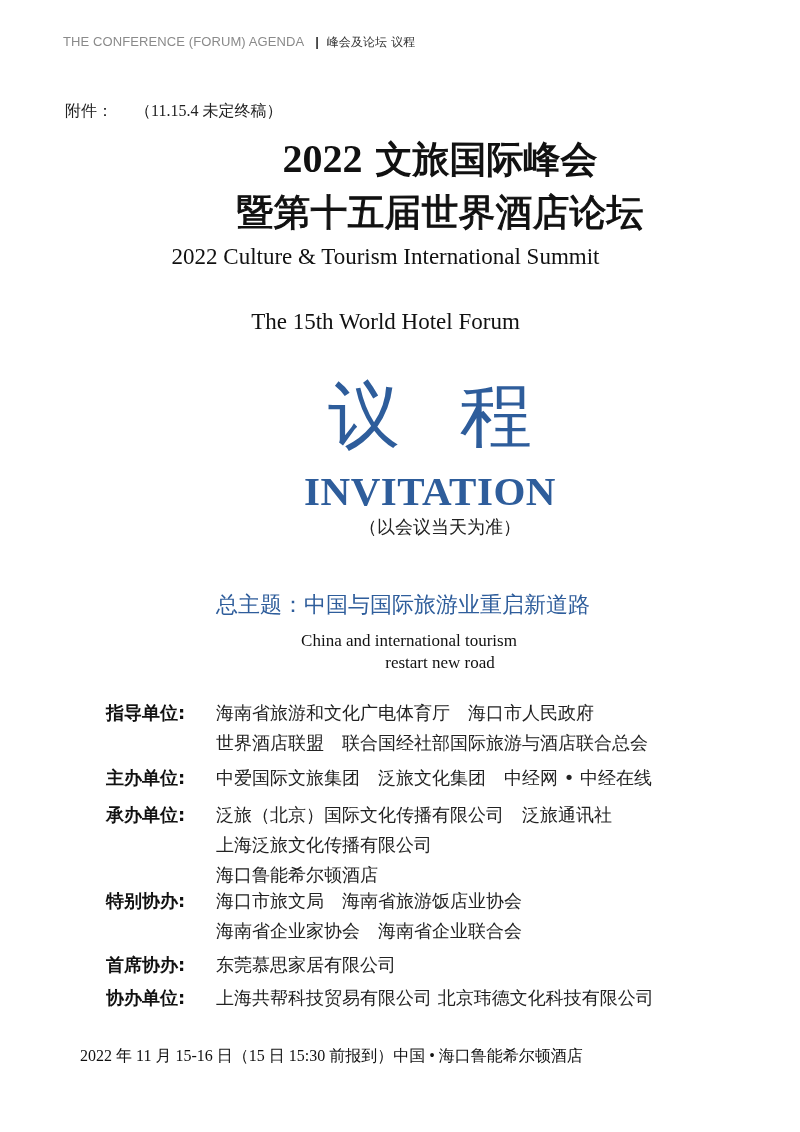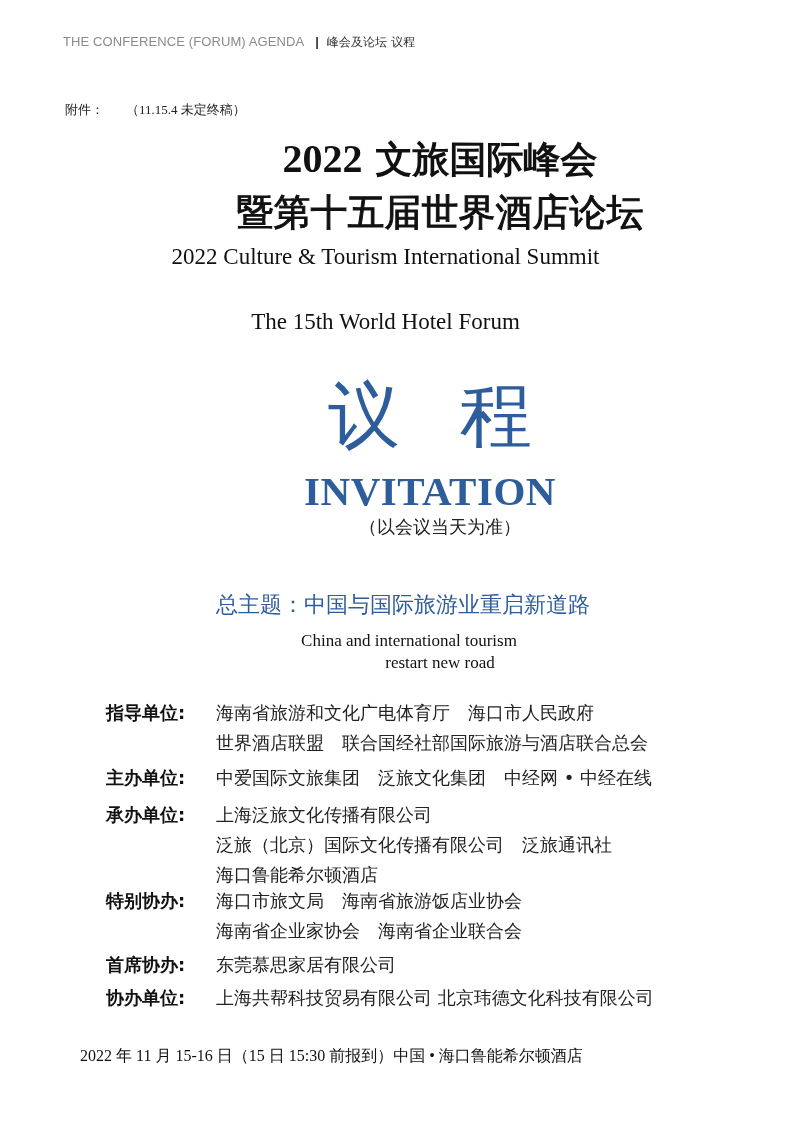--- a/index.html
+++ b/index.html
@@ -8,21 +8,21 @@
     font-family: "Liberation Serif", "DejaVu Serif", serif; color: #1a1a1a;
   }
   .header {
     position: absolute; left: 63px; top: 34px;
     font-family: "Liberation Sans", "DejaVu Sans", sans-serif;
     font-size: 13px; color: #8a8a8a; letter-spacing: 0.1px; white-space: nowrap;
   }
   .header .sep { color: #333; margin: 0 4px 0 8px; font-weight: bold; }
   .header .cn { color: #333; font-family: "DejaVu Sans", sans-serif; font-size: 12px; }
   .attach {
-    position: absolute; left: 65px; top: 101px; font-size: 13px; color: #222; white-space: nowrap;
+    position: absolute; left: 65px; top: 101px; font-size: 16px; color: #222; white-space: nowrap;
   }
   .attach .gap { display: inline-block; width: 22px; }
   .title-cn {
     position: absolute; left: 0; width: 800px; text-align: center;
     font-family: "DejaVu Sans", sans-serif; font-weight: bold; color: #111;
   }
   .t1 { top: 135px; font-size: 37px; padding-left: 80px; box-sizing: border-box; }
   .t1 .yr { font-family: "Liberation Serif", serif; font-size: 40px; }
   .t2 { top: 188px; font-size: 37px; padding-left: 80px; box-sizing: border-box; font-weight: normal; -webkit-text-stroke: 1px #111; }
   .t-en {
@@ -113,22 +113,22 @@
     <div class="org-lines">
       <div class="org-line">中爱国际文旅集团　泛旅文化集团　中经网 • 中经在线</div>
     </div>
   </div>
 </div>
 
 <div class="org" style="top:800px;">
   <div class="org-row">
     <div class="org-label">承办单位:</div>
     <div class="org-lines">
+      <div class="org-line">泛旅（北京）国际文化传播有限公司　泛旅通讯社</div>
       <div class="org-line">上海泛旅文化传播有限公司</div>
-      <div class="org-line">泛旅（北京）国际文化传播有限公司　泛旅通讯社</div>
       <div class="org-line">海口鲁能希尔顿酒店</div>
     </div>
   </div>
 </div>
 
 <div class="org" style="top:886px;">
   <div class="org-row">
     <div class="org-label">特别协办:</div>
     <div class="org-lines">
       <div class="org-line">海口市旅文局　海南省旅游饭店业协会</div>

